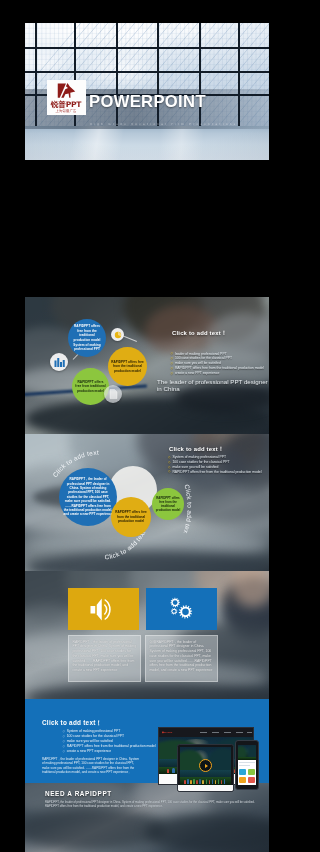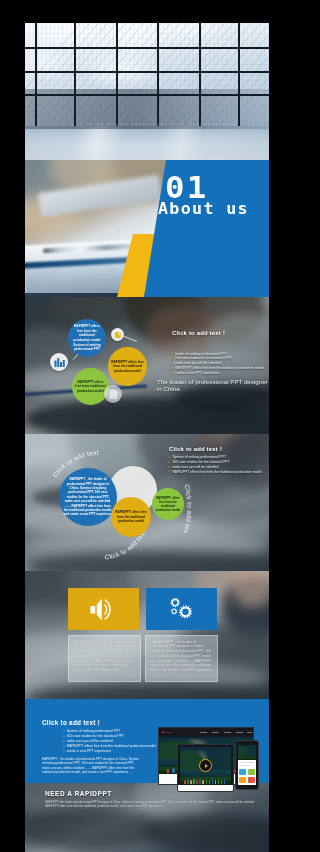--- a/index.html
+++ b/index.html
@@ -318,41 +318,30 @@
       <div class="mull-v" style="left:213px"></div>
       <div class="mull-h" style="top:24px"></div>
       <div class="mull-h" style="top:48px"></div>
       <div class="mull-h" style="top:71px"></div>
       <div class="floor">
           <div class="refl"></div>
         </div>
       <div class="vig1"></div>
     </div>
     <div class="s1-shadebar"></div>
+    <div class="logo-box">
+      <svg class="logo-mark" viewBox="0 0 44 34">
+        <path d="M5.5 3 L22 3 L9.5 31.5 L5.5 31.5 Z" fill="#8e1b18"></path>
+        <path d="M25 2 L21.8 8.6 L26 12.2 L20.5 14.5 L12.5 31.5 L17.5 31.5 L20.5 24.5 L27.2 23.2 L28.5 31.5 L31 31.5 L30.6 21.5 L40.5 19.2 L29.6 9 Z" fill="#8e1b18"></path>
+      </svg>
+      <div class="logo-cn">锐普PPT</div>
+      <div class="logo-sub">上海锐普广告</div>
+    </div>
+    <div class="s1-title">POWERPOINT</div>
     <div class="s1-tag">High Grade Vocational Film Presentations</div>
-  </div>
-  <div class="slide s2">
-    <div class="deskbg">
-      <div class="b" style="left:-26px;top:-26px;width:90px;height:76px;background:#76858d;opacity:.8"></div>
-      <div class="b" style="left:24px;top:-30px;width:76px;height:68px;background:#b8ac98;opacity:.8"></div>
-      <div class="b" style="left:88px;top:-28px;width:80px;height:66px;background:#9c8f7c;opacity:.75"></div>
-      <div class="b" style="left:150px;top:-26px;width:80px;height:72px;background:#c7c0b2;opacity:.7"></div>
-      <div class="b" style="left:-16px;top:34px;width:70px;height:44px;background:#d8c3a6;opacity:.6"></div>
-      <div class="b" style="left:150px;top:34px;width:100px;height:50px;background:#8d9aa4;opacity:.65"></div>
-      <div class="paper"></div>
-      <div class="glass"></div>
-      <div class="clip"></div>
-      <div class="clipband"></div>
-      <div class="pen"></div>
-    </div>
-    <div class="s2-strip"></div>
-    <div class="s2-yellow"></div>
-    <div class="s2-blue"></div>
-    <div class="s2-num">01</div>
-    <div class="s2-about">About us</div>
   </div>
   <div class="slide s3">
     <div class="mtgbg">
       <div class="b" style="left:-24px;top:-20px;width:86px;height:70px;background:#2e3a42;opacity:.9"></div>
       <div class="b" style="left:26px;top:-22px;width:76px;height:62px;background:#3a3f40;opacity:.75"></div>
       <div class="b" style="left:98px;top:-24px;width:80px;height:68px;background:#2b2a22;opacity:.8"></div>
       <div class="b" style="left:160px;top:-20px;width:80px;height:66px;background:#3c3b38;opacity:.7"></div>
       <div class="b" style="left:120px;top:8px;width:74px;height:52px;background:#6b4f44;opacity:.55"></div>
       <div class="b" style="left:180px;top:16px;width:78px;height:52px;background:#8d9296;opacity:.55"></div>
       <div class="b" style="left:-18px;top:30px;width:80px;height:46px;background:#5a6369;opacity:.6"></div>

